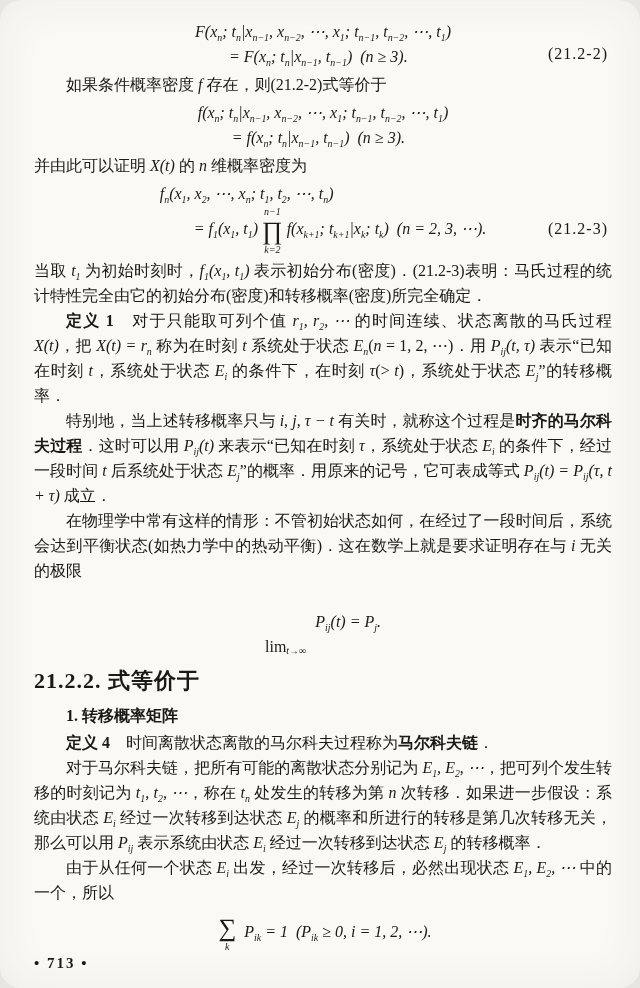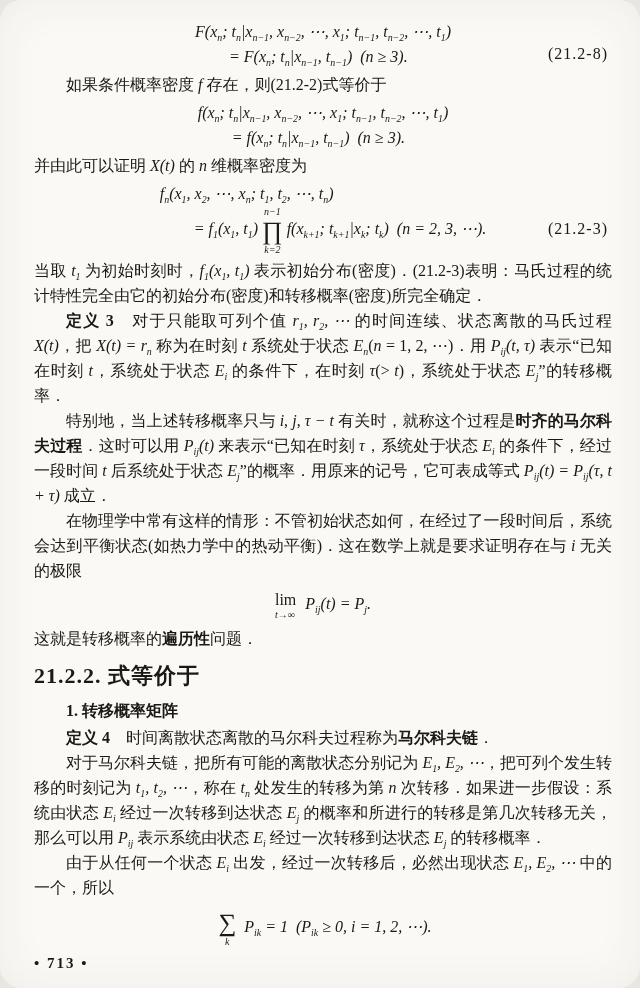--- a/index.html
+++ b/index.html
@@ -21,38 +21,38 @@
   .math{font-style:italic;}
   sub{font-size:.62em;line-height:0;}
   .formula-block{position:relative;text-align:center;margin:3px 0;}
   .formula-inner{display:inline-block;text-align:left;}
   .fline2{padding-left:34px;}
   .eq-num{position:absolute;right:4px;bottom:3px;font-style:normal;letter-spacing:1px;}
   .eq-num.raised{bottom:14px;}
   .nary{display:inline-flex;flex-direction:column;align-items:center;vertical-align:middle;line-height:1;margin:0 4px;}
   .nary .upper,.nary .lower{font-size:10px;font-style:italic;line-height:1.15;}
   .nary .sym{font-size:25px;line-height:1.05;font-style:normal;}
-  .limop{display:inline-flex;flex-direction:column;align-items:flex-start;vertical-align:middle;line-height:1;margin-right:5px;}
+  .limop{display:inline-flex;flex-direction:row;align-items:flex-end;vertical-align:middle;line-height:1;margin-right:5px;margin-top:47px;}
   .limop .word{font-style:normal;font-size:16px;line-height:1.1;}
   .limop .under{font-size:10px;font-style:italic;line-height:1.1;}
   .section-heading{font-size:22px;font-weight:bold;margin:12px 0 10px 0;letter-spacing:1px;}
   .subsection-heading{font-size:16px;font-weight:bold;margin:2px 0 2px 0;text-indent:2em;}
   .page-number{position:absolute;left:34px;bottom:12px;font-weight:bold;letter-spacing:2px;font-size:15px;}
 </style>
 </head>
 <body>
 
 <div class="page">
 
   <div class="formula-block">
     <div class="formula-inner">
       <div class="math">F(x<sub>n</sub>; t<sub>n</sub>|x<sub>n−1</sub>, x<sub>n−2</sub>, ⋯, x<sub>1</sub>; t<sub>n−1</sub>, t<sub>n−2</sub>, ⋯, t<sub>1</sub>)</div>
       <div class="math fline2">= F(x<sub>n</sub>; t<sub>n</sub>|x<sub>n−1</sub>, t<sub>n−1</sub>)&nbsp;&nbsp;(n ≥ 3).</div>
     </div>
-    <span class="eq-num">(21.2-8)</span>
+    <span class="eq-num">(21.2-2)</span>
   </div>
 
   <p class="para ind">如果条件概率密度 <i>f</i> 存在，则(21.2-2)式等价于</p>
 
   <div class="formula-block">
     <div class="formula-inner">
       <div class="math">f(x<sub>n</sub>; t<sub>n</sub>|x<sub>n−1</sub>, x<sub>n−2</sub>, ⋯, x<sub>1</sub>; t<sub>n−1</sub>, t<sub>n−2</sub>, ⋯, t<sub>1</sub>)</div>
       <div class="math fline2">= f(x<sub>n</sub>; t<sub>n</sub>|x<sub>n−1</sub>, t<sub>n−1</sub>)&nbsp;&nbsp;(n ≥ 3).</div>
     </div>
   </div>
@@ -68,35 +68,34 @@
           <span class="sym">∏</span>
           <span class="lower">k=2</span>
         </span><span class="math">f(x<sub>k+1</sub>; t<sub>k+1</sub>|x<sub>k</sub>; t<sub>k</sub>)&nbsp;&nbsp;(n = 2, 3, ⋯).</span>
       </div>
     </div>
     <span class="eq-num raised">(21.2-3)</span>
   </div>
 
   <p class="para">当取 <i>t<sub>1</sub></i> 为初始时刻时，<i>f<sub>1</sub>(x<sub>1</sub>, t<sub>1</sub>)</i> 表示初始分布(密度)．(21.2-3)表明：马氏过程的统计特性完全由它的初始分布(密度)和转移概率(密度)所完全确定．</p>
 
-  <p class="para ind"><b>定义 3</b>　对于只能取可列个值 <i>r<sub>1</sub>, r<sub>2</sub>, ⋯</i> 的时间连续、状态离散的马氏过程 <i>X(t)</i>，把 <i>X(t) = r<sub>n</sub></i> 称为在时刻 <i>t</i> 系统处于状态 <i>E<sub>n</sub></i>(<i>n</i> = 1, 2, ⋯)．用 <i>P<sub>ij</sub>(t, τ)</i> 表示“已知在时刻 <i>t</i>，系统处于状态 <i>E<sub>i</sub></i> 的条件下，在时刻 <i>τ</i>(&gt; <i>t</i>)，系统处于状态 <i>E<sub>j</sub></i>”的转移概率．</p>
+  <p class="para ind"><b>定义 1</b>　对于只能取可列个值 <i>r<sub>1</sub>, r<sub>2</sub>, ⋯</i> 的时间连续、状态离散的马氏过程 <i>X(t)</i>，把 <i>X(t) = r<sub>n</sub></i> 称为在时刻 <i>t</i> 系统处于状态 <i>E<sub>n</sub></i>(<i>n</i> = 1, 2, ⋯)．用 <i>P<sub>ij</sub>(t, τ)</i> 表示“已知在时刻 <i>t</i>，系统处于状态 <i>E<sub>i</sub></i> 的条件下，在时刻 <i>τ</i>(&gt; <i>t</i>)，系统处于状态 <i>E<sub>j</sub></i>”的转移概率．</p>
 
   <p class="para ind">特别地，当上述转移概率只与 <i>i</i>, <i>j</i>, <i>τ − t</i> 有关时，就称这个过程是<b>时齐的马尔科夫过程</b>．这时可以用 <i>P<sub>ij</sub>(t)</i> 来表示“已知在时刻 <i>τ</i>，系统处于状态 <i>E<sub>i</sub></i> 的条件下，经过一段时间 <i>t</i> 后系统处于状态 <i>E<sub>j</sub></i>”的概率．用原来的记号，它可表成等式 <i>P<sub>ij</sub>(t) = P<sub>ij</sub>(τ, t + τ)</i> 成立．</p>
 
   <p class="para ind">在物理学中常有这样的情形：不管初始状态如何，在经过了一段时间后，系统会达到平衡状态(如热力学中的热动平衡)．这在数学上就是要求证明存在与 <i>i</i> 无关的极限</p>
 
   <div class="formula-block" style="margin:8px 0 6px 0;">
     <span class="limop">
       <span class="word">lim</span>
       <span class="under">t→∞</span>
     </span>
     <span class="math">P<sub>ij</sub>(t) = P<sub>j</sub>.</span>
   </div>
 
-  <p class="para">这就是转移概率的<b>遍历性</b>问题．</p>
 
   <h2 class="section-heading">21.2.2. 式等价于</h2>
 
   <div class="subsection-heading">1. 转移概率矩阵</div>
 
   <p class="para ind"><b>定义 4</b>　时间离散状态离散的马尔科夫过程称为<b>马尔科夫链</b>．</p>
 
   <p class="para ind">对于马尔科夫链，把所有可能的离散状态分别记为 <i>E<sub>1</sub>, E<sub>2</sub>, ⋯</i>，把可列个发生转移的时刻记为 <i>t<sub>1</sub>, t<sub>2</sub>, ⋯</i>，称在 <i>t<sub>n</sub></i> 处发生的转移为第 <i>n</i> 次转移．如果进一步假设：系统由状态 <i>E<sub>i</sub></i> 经过一次转移到达状态 <i>E<sub>j</sub></i> 的概率和所进行的转移是第几次转移无关，那么可以用 <i>P<sub>ij</sub></i> 表示系统由状态 <i>E<sub>i</sub></i> 经过一次转移到达状态 <i>E<sub>j</sub></i> 的转移概率．</p>
 
   <p class="para ind">由于从任何一个状态 <i>E<sub>i</sub></i> 出发，经过一次转移后，必然出现状态 <i>E<sub>1</sub>, E<sub>2</sub>, ⋯</i> 中的一个，所以</p>

